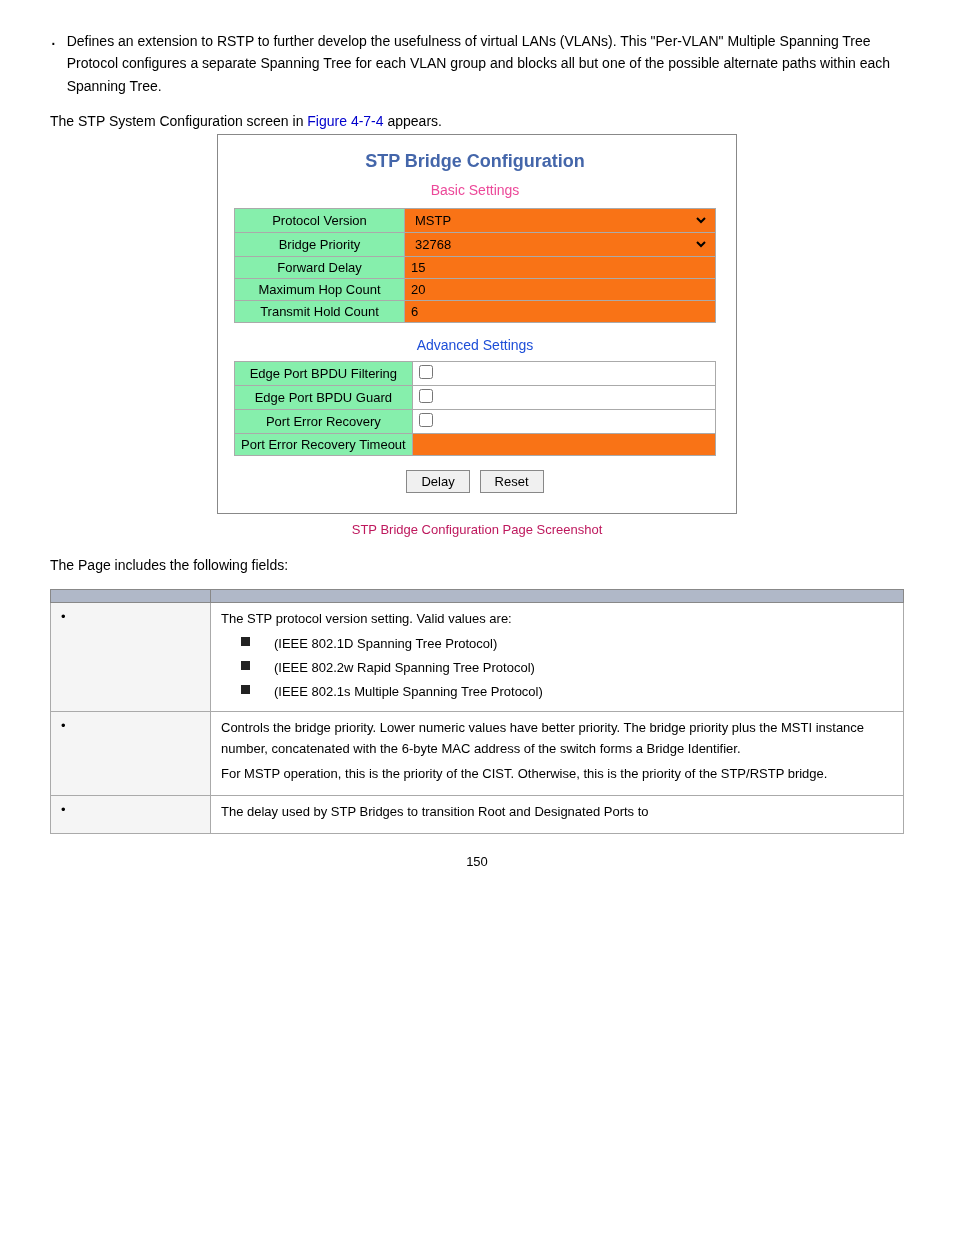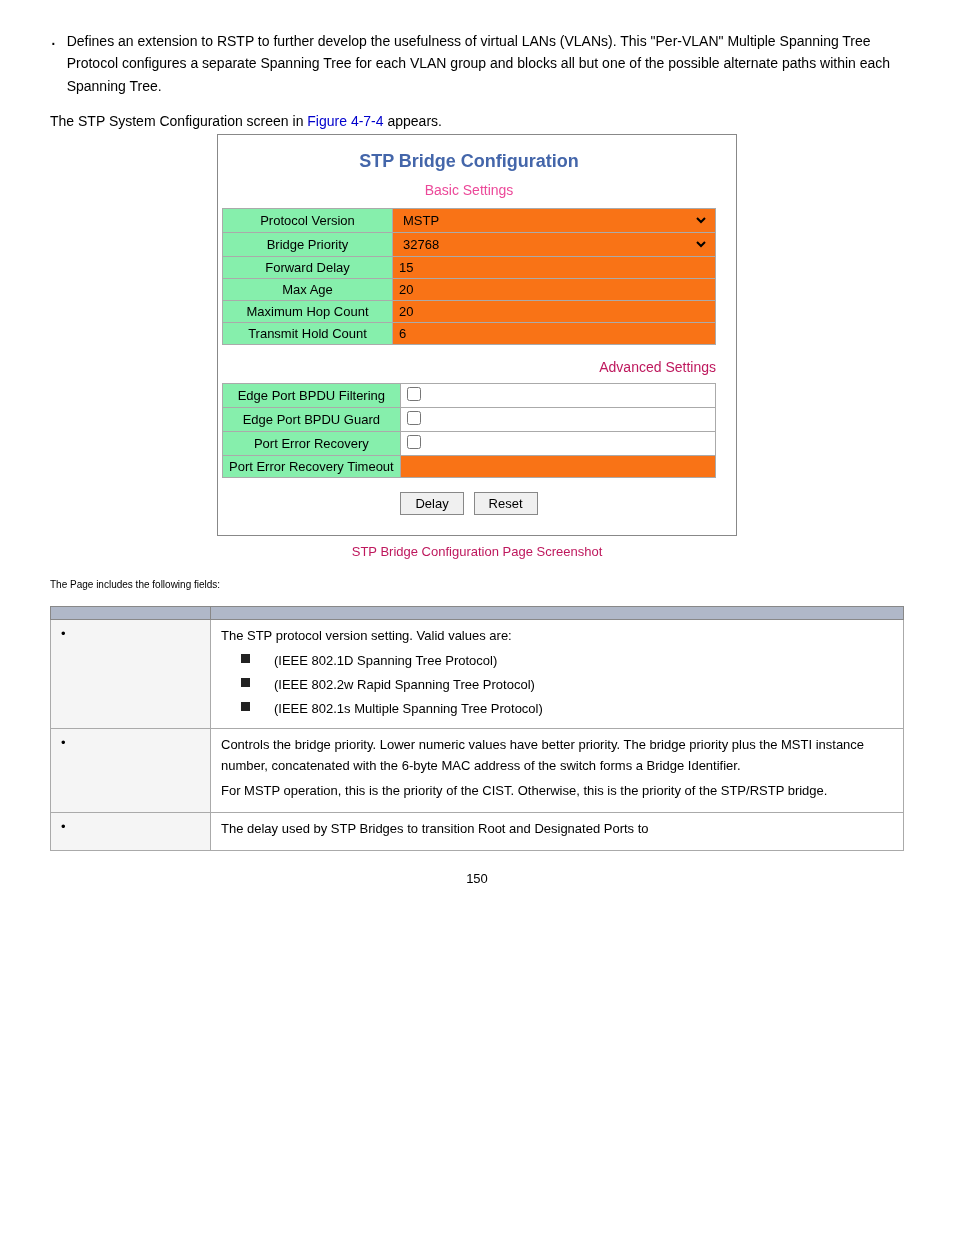--- a/index.html
+++ b/index.html
@@ -36,21 +36,21 @@
     .appears-text {
       margin-bottom: 5px;
       font-size: 14px;
     }
 
     
     .stp-config-box {
       border: 1px solid #888;
       margin: 0 auto 8px auto;
       width: 520px;
-      padding: 16px 20px 20px 4px;
+      padding: 16px 20px 20px 16px;
       background: #fff;
     }
 
     .stp-title {
       text-align: center;
       font-size: 18px;
       font-weight: bold;
       color: #4466aa;
       margin-bottom: 10px;
     }
@@ -107,23 +107,23 @@
       text-align: left;
       padding: 3px 6px;
     }
 
     .checkbox-cell input[type="checkbox"] {
       width: 14px;
       height: 14px;
     }
 
     .advanced-settings-label {
-      text-align: right;
-      font-size: 14px;
-      color: #be185d;
+      text-align: center;
+      font-size: 14px;
+      color: #1d4ed8;
       margin-bottom: 8px;
       margin-top: 4px;
     }
 
     .buttons-row {
       text-align: center;
       margin-top: 10px;
     }
 
     .btn {
@@ -137,21 +137,21 @@
 
     .caption-text {
       text-align: center;
       font-size: 13px;
       color: #be185d;
       margin-bottom: 20px;
     }
 
     .page-includes {
       margin-bottom: 16px;
-      font-size: 10px;
+      font-size: 14px;
     }
 
     
     .fields-table {
       width: 100%;
       border-collapse: collapse;
       margin-bottom: 20px;
     }
 
     .fields-table th {
@@ -244,26 +244,20 @@
           <option>0</option><option>4096</option><option>8192</option><option>12288</option>
           <option>16384</option><option>20480</option><option>24576</option><option>28672</option>
           <option selected="">32768</option>
         </select>
       </td>
     </tr>
     <tr>
       <td class="label-cell">Forward Delay</td>
       <td class="value-cell">
         <input type="text" value="15" style="">
-      </td>
-    </tr>
-    <tr>
-      <td class="label-cell">Max Age</td>
-      <td class="value-cell">
-        <input type="text" value="20" style="">
       </td>
     </tr>
     <tr>
       <td class="label-cell">Maximum Hop Count</td>
       <td class="value-cell">
         <input type="text" value="20" style="">
       </td>
     </tr>
     <tr>
       <td class="label-cell">Transmit Hold Count</td>

